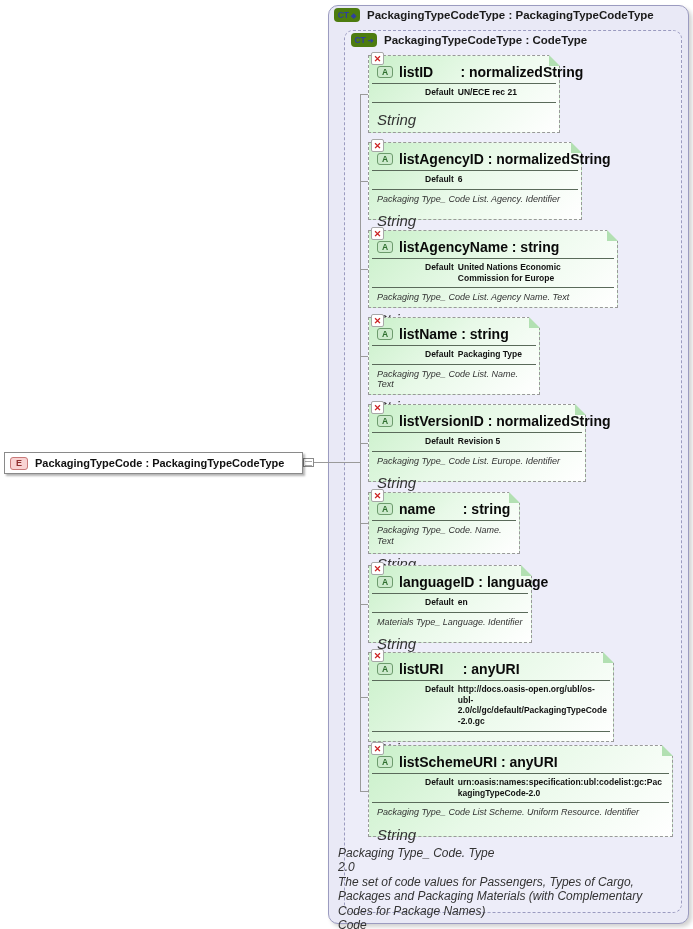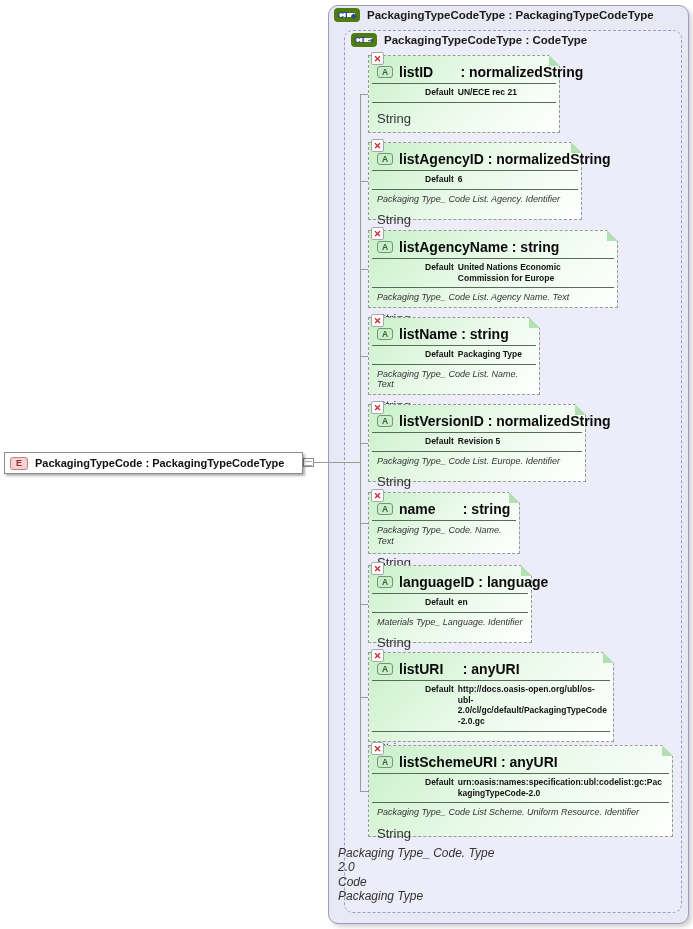--- a/index.html
+++ b/index.html
@@ -24,21 +24,21 @@
   }
   .container-title {
     position:absolute; display:flex; align-items:center; gap:7px;
     font-weight:bold; font-size:11.5px; color:#1a1a1a; white-space:nowrap;
   }
   .outer-title { left:334px; top:8px; }
   .inner-title { left:351px; top:33px; }
 
   
   .ct-icon {
-    width:26px; height:14px; background:#f7f7fd; border:5px solid #4d7c0f;
+    width:26px; height:14px; background:#f7f7fd; border:7px solid #4d7c0f;
     border-radius:4px; display:flex; align-items:center; justify-content:center;
     gap:2px; font-size:8.5px; font-weight:bold; color:#2f3f9f; flex:0 0 auto;
   }
   .ct-sym { font-size:7px; color:#2f3f9f; line-height:1; }
   .e-icon {
     width:18px; height:13px; background:#f9d3d3; border:1px solid #c97a7a;
     border-radius:3px; display:flex; align-items:center; justify-content:center;
     font-size:9px; font-weight:bold; color:#8f2f2f; flex:0 0 auto;
   }
   .a-icon {
@@ -100,21 +100,21 @@
     display:flex; align-items:flex-start; gap:4px;
     padding:3px 6px 1px 8px; font-size:8.5px; font-weight:bold; color:#111;
   }
   .def-label { flex:0 0 34px;padding-left:48px; }
   .def-value { flex:1 1 auto; overflow-wrap:anywhere; line-height:1.25; }
   .doc {
     padding:4px 4px 0 8px; font-style:italic; font-size:9px;
     color:#333; line-height:1.2;
   }
   .base {
-    padding:8px 6px 0 8px; font-size:13px; color:#333;
+    padding:8px 6px 0 8px; font-style:italic; font-size:15px; color:#333;
   }
 
   .b1 { top:55px;  width:192px; height:78px; }
   .b2 { top:142px; width:214px; height:78px; }
   .b3 { top:230px; width:250px; height:78px; }
   .b4 { top:317px; width:172px; height:78px; }
   .b5 { top:404px; width:218px; height:78px; }
   .b6 { top:492px; width:152px; height:62px; }
   .b7 { top:565px; width:164px; height:78px; }
   .b8 { top:652px; width:246px; height:90px; }
@@ -308,15 +308,16 @@
     <span class="def-value">urn:oasis:names:specification:ubl:codelist:gc:PackagingTypeCode-2.0</span>
   </div>
   <div class="hr"></div>
   <div class="doc">Packaging Type_ Code List Scheme. Uniform Resource. Identifier</div>
   <div class="base">String</div>
 </div>
 
 <div class="footer">
   <div>Packaging Type_ Code. Type</div>
   <div>2.0</div>
+  <div>The set of code values for Passengers, Types of Cargo, Packages and Packaging Materials (with Complementary Codes for Package Names)</div>
   <div>Code</div>
   <div>Packaging Type</div>
 </div>
 
 </body></html>

